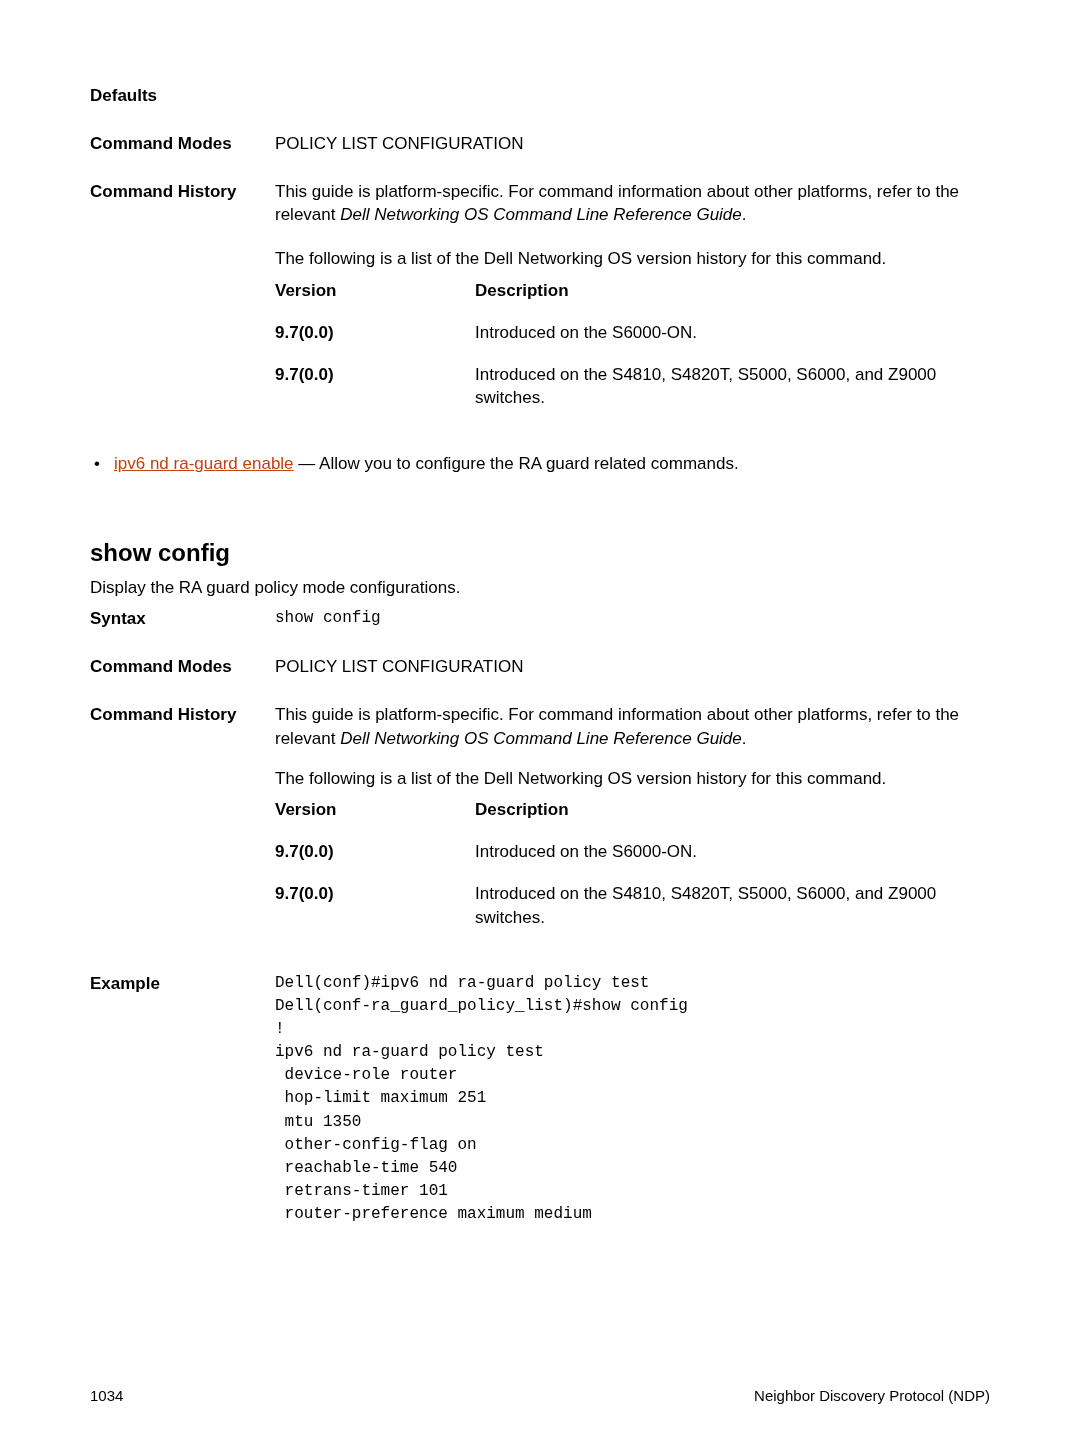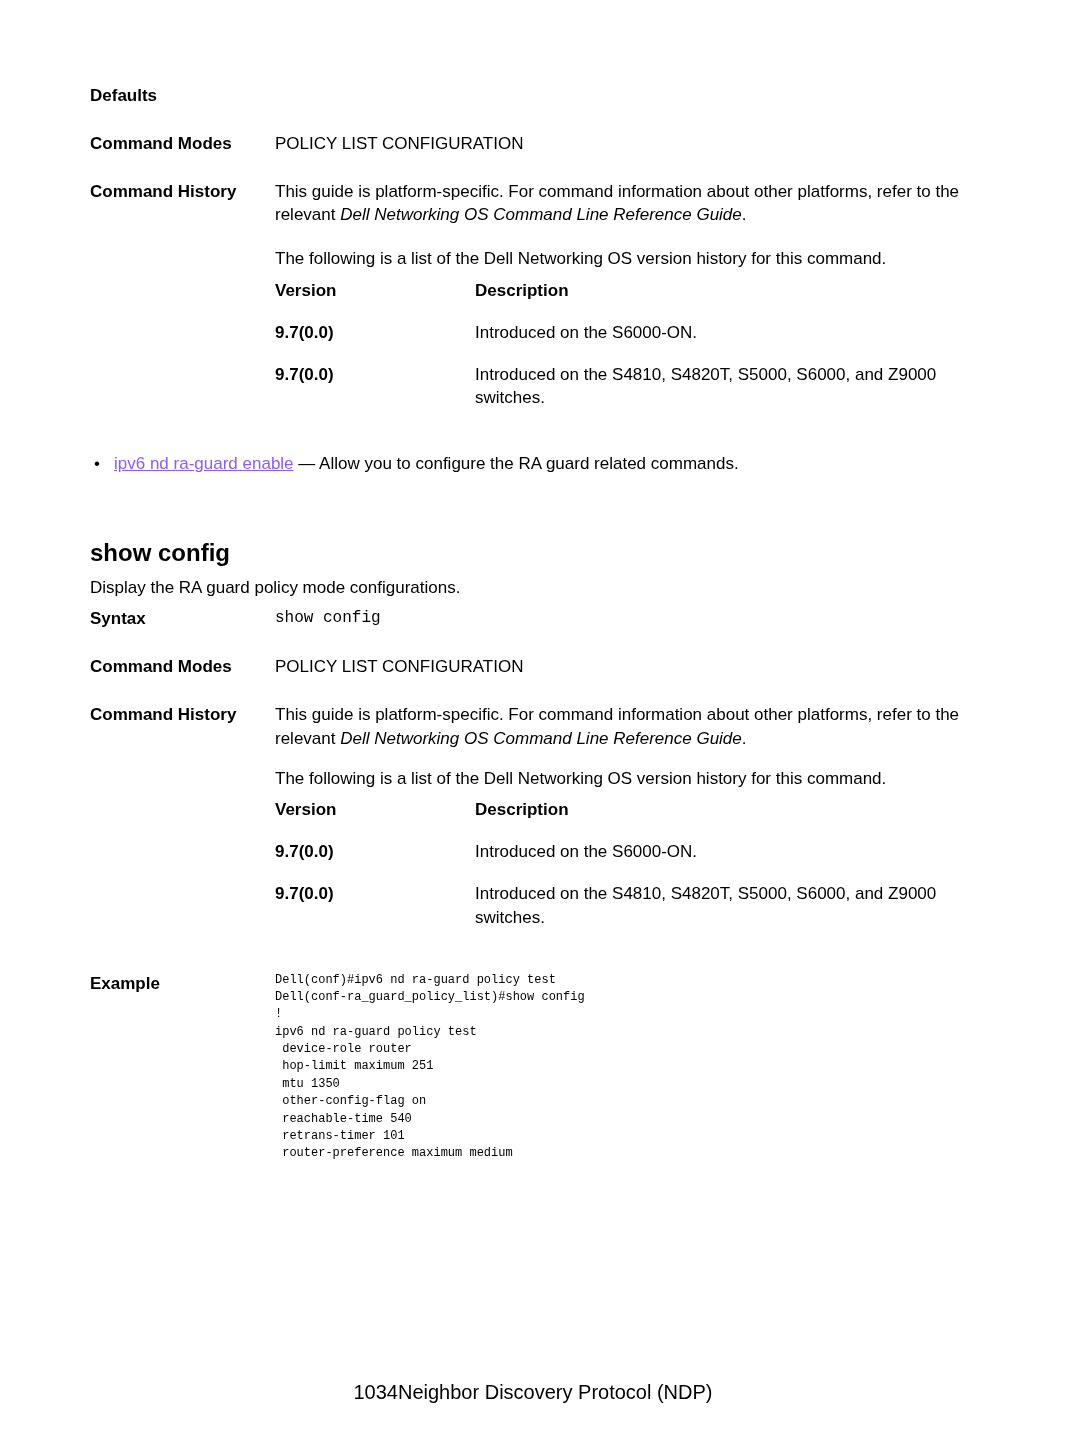--- a/index.html
+++ b/index.html
@@ -14,28 +14,28 @@
       line-height: 1.4;
     }
     .row { display: flex; margin-bottom: 24px; }
     .label-col { width: 185px; flex-shrink: 0; font-weight: bold; }
     .content-col { flex: 1; }
     .subrow { display: flex; margin-bottom: 8px; }
     .sublabel { width: 200px; flex-shrink: 0; font-weight: bold; }
     .subcontent { flex: 1; }
     .mono { font-family: 'Courier New', monospace; font-size: 16px; }
     .italic { font-style: italic; }
-    a { color: #8b5cf6; text-decoration: underline; }
+    a { color: #c2410c; text-decoration: underline; }
     .bullet-list { list-style: none; padding-left: 4px; }
     .bullet-list li { position: relative; padding-left: 20px; margin-bottom: 10px; }
     .bullet-list li::before { content: "•"; position: absolute; left: 0; }
     h2 { font-size: 24px; font-weight: bold; margin-top: 50px; margin-bottom: 6px; }
     .subtitle { margin-bottom: 8px; }
-    pre.example { font-family: 'Courier New', monospace; font-size: 12px; line-height: 1.45; white-space: pre; }
-    .footer { position: absolute; bottom: 28px; left: 90px; right: 104px; display: flex; justify-content: center; font-size: 20px; }
+    pre.example { font-family: 'Courier New', monospace; font-size: 16px; line-height: 1.45; white-space: pre; }
+    .footer { position: absolute; bottom: 28px; left: 90px; right: 90px; display: flex; justify-content: space-between; font-size: 15px; }
     .ver-table { margin-top: 8px; }
     .ver-table .subrow { margin-bottom: 18px; }
     .ver-table .sublabel { width: 200px; }
     .spacer-sm { height: 4px; }
   </style>
 </head>
 <body>
 
 <div class="row">
   <div class="label-col"></div>

